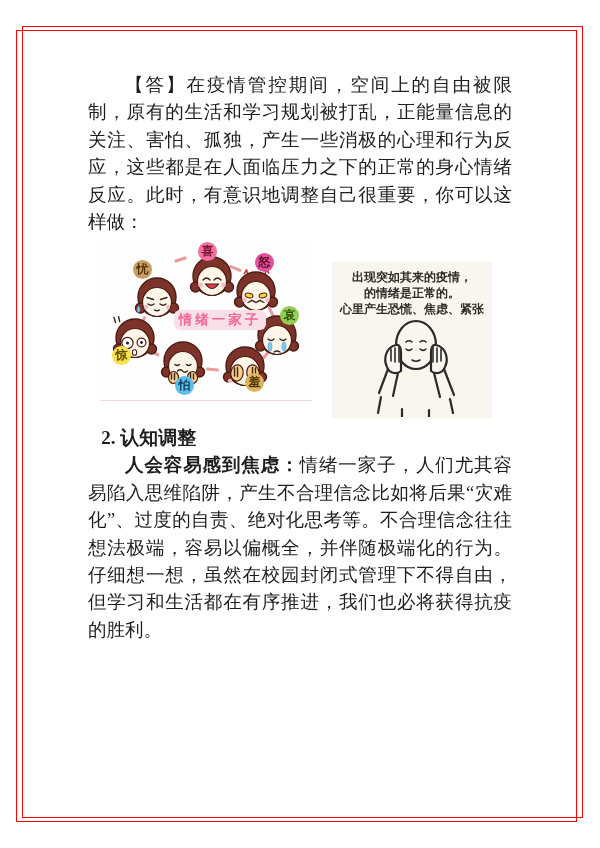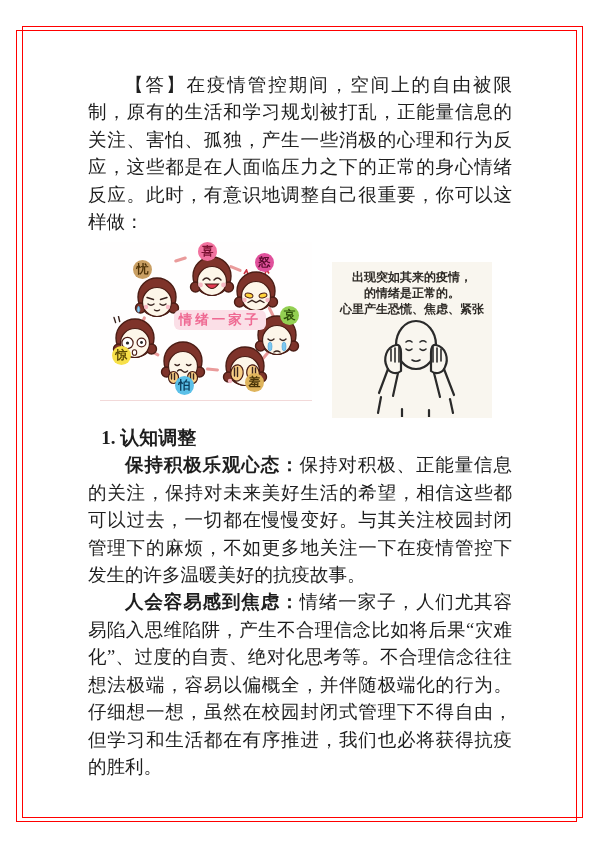--- a/index.html
+++ b/index.html
@@ -213,19 +213,18 @@
           <path class="pstroke" d="M102 56 L108 80"></path>
         <path class="pstroke" d="M49 80 L46 96"></path>
           <path class="pstroke" d="M118 82 L121 96"></path>
 
         <path class="pstroke" d="M70 92 V100"></path>
           <path class="pstroke" d="M97 93 V100"></path>
       </svg>
     </div>
   </div>
 
-  <p class="sec-heading">1. 认知调整</p>
-
-  <p class="para"><b>保持积极乐观心态：</b><span>保持对积极、正能量信息的关注，保持对未来美好生活的希望，相信这些都可以过去，一切都在慢慢变好。与其关注校园封闭管理下的麻烦，不如更多地关注一下在疫情管控下发生的许多温暖美好的抗疫故事。</span></p>
+  <p class="sec-heading">2. 认知调整</p>
+
 
   <p class="para"><b>人会容易感到焦虑：</b><span>情绪一家子，人们尤其容易陷入思维陷阱，产生不合理信念比如将后果“灾难化”、过度的自责、绝对化思考等。不合理信念往往想法极端，容易以偏概全，并伴随极端化的行为。仔细想一想，虽然在校园封闭式管理下不得自由，但学习和生活都在有序推进，我们也必将获得抗疫的胜利。</span></p>
 
 </div>
 
 </body></html>

